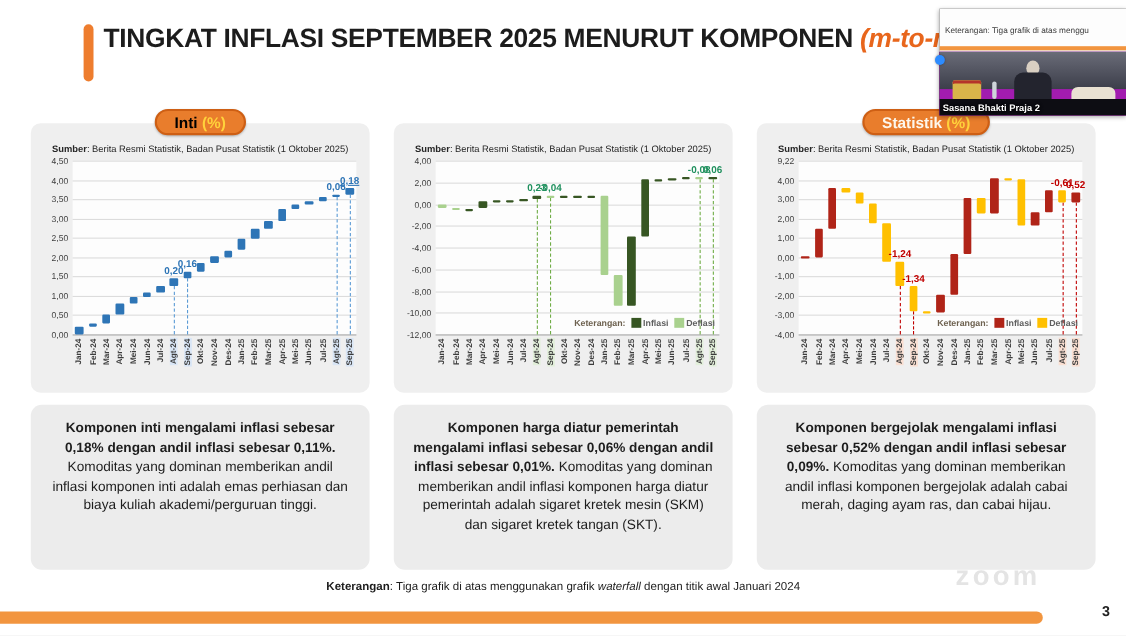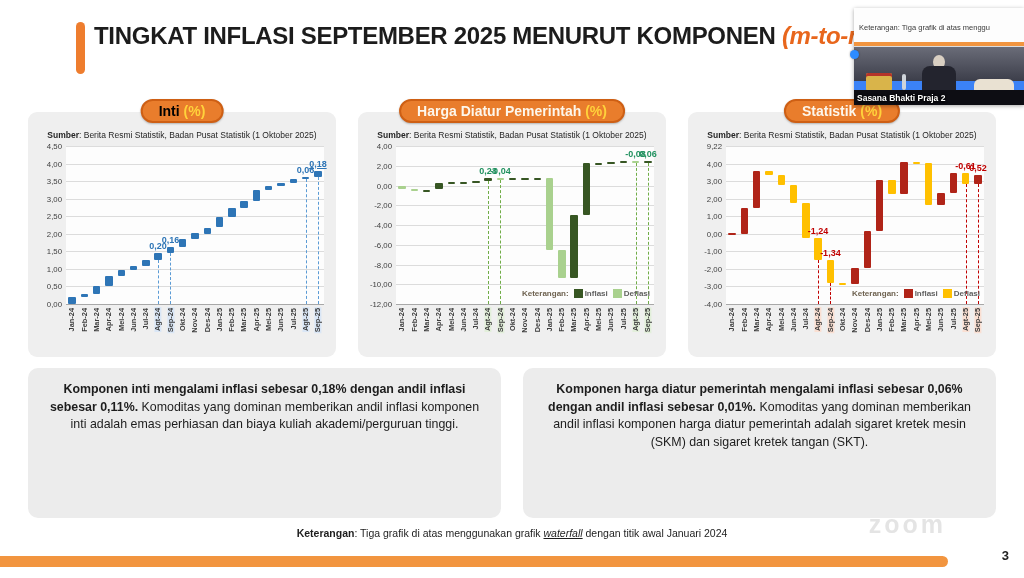--- a/index.html
+++ b/index.html
@@ -12,21 +12,21 @@
   .accent-bar{width:9px;height:52px;background:#EE7D2E;border-radius:5px;margin-right:9px;}
   .title-wrap{padding-top:1px;}
   .page-title{font-size:24px;font-weight:bold;letter-spacing:-0.3px;color:#1c1c1c;line-height:1.1;white-space:nowrap;}
   .title-suffix{color:#E8661C;font-style:italic;}
   .subtitle{margin-top:4px;font-size:14px;font-weight:bold;font-style:italic;color:#E87722;}
   
   .video-overlay{position:absolute;top:8px;right:0;width:170px;height:97px;box-shadow:0 1px 4px rgba(0,0,0,.35);z-index:30;background:#111;}
   .share-strip{position:relative;height:38px;background:#fdfdfd;border-bottom:1px solid #ddd;overflow:hidden;}
   .share-strip-text{position:absolute;left:5px;top:15px;font-size:7.5px;color:#3a3a3a;white-space:nowrap;}
   .share-strip-bar{position:absolute;left:0;bottom:0;width:100%;height:4px;background:#F2953F;}
-  .webcam{position:relative;height:58px;background:#3b82f6;overflow:hidden;}
+  .webcam{position:relative;height:58px;background:#a21caf;overflow:hidden;}
   .cam-wall{position:absolute;left:0;top:0;width:100%;height:58%;background:linear-gradient(#6a6c78,#3c3e4a);}
   .cam-desk{position:absolute;left:0;bottom:0;width:100%;height:26%;background:#0d0d13;}
   .cam-head{position:absolute;left:50%;top:8px;width:12px;height:14px;margin-left:-6px;border-radius:50%;background:#d9cfc2;}
   .cam-body{position:absolute;left:50%;top:19px;width:34px;height:24px;margin-left:-17px;border-radius:8px 8px 0 0;background:#23242e;}
   .cam-item-left{position:absolute;left:12px;bottom:14px;width:26px;height:18px;background:#d9b44a;border-radius:2px;box-shadow:inset 0 3px 0 #b5342a;}
   .cam-bottle{position:absolute;left:48px;bottom:15px;width:4px;height:16px;background:#cfd4da;border-radius:2px;}
   .cam-item-right{position:absolute;right:10px;bottom:12px;width:40px;height:14px;background:#e9e1d2;border-radius:6px 6px 2px 2px;}
   .cam-label{position:absolute;left:3px;bottom:2px;font-size:8.5px;font-weight:bold;color:#fff;text-shadow:0 1px 2px #000,0 0 3px #000;}
   .blue-dot{position:absolute;left:-4px;top:42px;width:9px;height:9px;border-radius:50%;background:#2D8CFF;box-shadow:0 0 2px rgba(0,0,0,.4);}
   
@@ -50,21 +50,21 @@
   .legend .sw{width:9px;height:9px;display:inline-block;margin-right:2px;}
   .legend .item{display:flex;align-items:center;color:#5f5f5f;}
   
   .boxes-row{position:absolute;top:368px;left:28px;right:28px;display:flex;gap:22px;align-items:stretch;}
   .info-box{flex:1;background:#ECECEC;border-radius:10px;padding:13px 17px;box-sizing:border-box;min-height:150px;
             font-size:12.4px;line-height:1.42;text-align:center;color:#1d1d1d;}
   .info-box .lead{font-weight:bold;}
   
   .footnote{position:absolute;top:527px;left:0;width:100%;text-align:center;font-size:10.5px;color:#1d1d1d;}
   .footnote .fw{font-weight:bold;}
-  .footnote .it{font-style:italic;text-decoration:underline;}
+  .footnote .it{font-style:italic;}
   .watermark{position:absolute;top:510px;right:78px;font-size:25px;font-weight:bold;letter-spacing:3px;color:rgba(185,185,185,0.38);}
   .bottom-bar{position:absolute;top:556px;left:0;width:948px;height:11px;background:#F2953F;border-radius:0 6px 6px 0;}
   .page-num{position:absolute;top:548px;right:15px;font-size:13px;font-weight:bold;color:#222;}
 </style>
 </head>
 <body>
 
 <div class="slide">
 
   <div class="header">
@@ -208,21 +208,20 @@
           <div class="leader" style="left: 281.9px; top: 30.9px; height: 127.1px; border-left-color: rgb(91, 155, 213);"></div>
           <div class="wbar" style="left: 278px; top: 24.6px; width: 7.6px; height: 6.3px; background: rgb(46, 117, 182);"></div>
           <div class="dlabel" style="left: 266.9px; top: 12.6px; color: rgb(46, 117, 182); text-decoration: underline;">0,18</div>
           <div class="xlab" style="left: 275.7px; top: 161px; width: 12.3px; height: 40px;">
             <span style="background: rgb(217, 230, 246);">Sep-25</span>
           </div>
         </div>
     </div>
 
     <div class="chart-panel">
-      <div class="badge"><span class="bt" style="color: rgb(253, 247, 236);">Harga Diatur Pemerintah</span> <span class="pct">(%)</span></div>
       <div class="source-line"><b>Sumber</b><span>: Berita Resmi Statistik, Badan Pusat Statistik (1 Oktober 2025)</span></div>
       <div class="plot-wrap">
           <div class="plot-bg" style="left: 30px; top: 0px; width: 258px; height: 158px;"></div>
           <div class="gridline" style="left: 30px; width: 258px; top: 0px;"></div>
           <div class="ytick" style="left: 0px; width: 26px; top: -4px;">4,00</div>
           <div class="gridline" style="left: 30px; width: 258px; top: 19.8px;"></div>
           <div class="ytick" style="left: 0px; width: 26px; top: 15.8px;">2,00</div>
           <div class="gridline" style="left: 30px; width: 258px; top: 39.5px;"></div>
           <div class="ytick" style="left: 0px; width: 26px; top: 35.5px;">0,00</div>
           <div class="gridline" style="left: 30px; width: 258px; top: 59.3px;"></div>
@@ -466,20 +465,24 @@
 
   <div class="boxes-row">
     <div class="info-box">
       <span class="lead">Komponen inti mengalami inflasi sebesar 0,18% dengan andil inflasi sebesar 0,11%.</span>
       <span>Komoditas yang dominan memberikan andil inflasi komponen inti adalah emas perhiasan dan biaya kuliah akademi/perguruan tinggi.</span>
     </div>
     <div class="info-box">
       <span class="lead">Komponen harga diatur pemerintah mengalami inflasi sebesar 0,06% dengan andil inflasi sebesar 0,01%.</span>
       <span>Komoditas yang dominan memberikan andil inflasi komponen harga diatur pemerintah adalah sigaret kretek mesin (SKM) dan sigaret kretek tangan (SKT).</span>
     </div>
+    <div class="info-box">
+      <span class="lead">Komponen bergejolak mengalami inflasi sebesar 0,52% dengan andil inflasi sebesar 0,09%.</span>
+      <span>Komoditas yang dominan memberikan andil inflasi komponen bergejolak adalah cabai merah, daging ayam ras, dan cabai hijau.</span>
+    </div>
   </div>
 
   <div class="footnote">
     <span class="fw">Keterangan</span><span>: Tiga grafik di atas menggunakan grafik </span><span class="it">waterfall</span><span> dengan titik awal Januari 2024</span>
   </div>
   <div class="watermark">zoom</div>
   <div class="bottom-bar"></div>
   <div class="page-num">3</div>
 
 </div>

